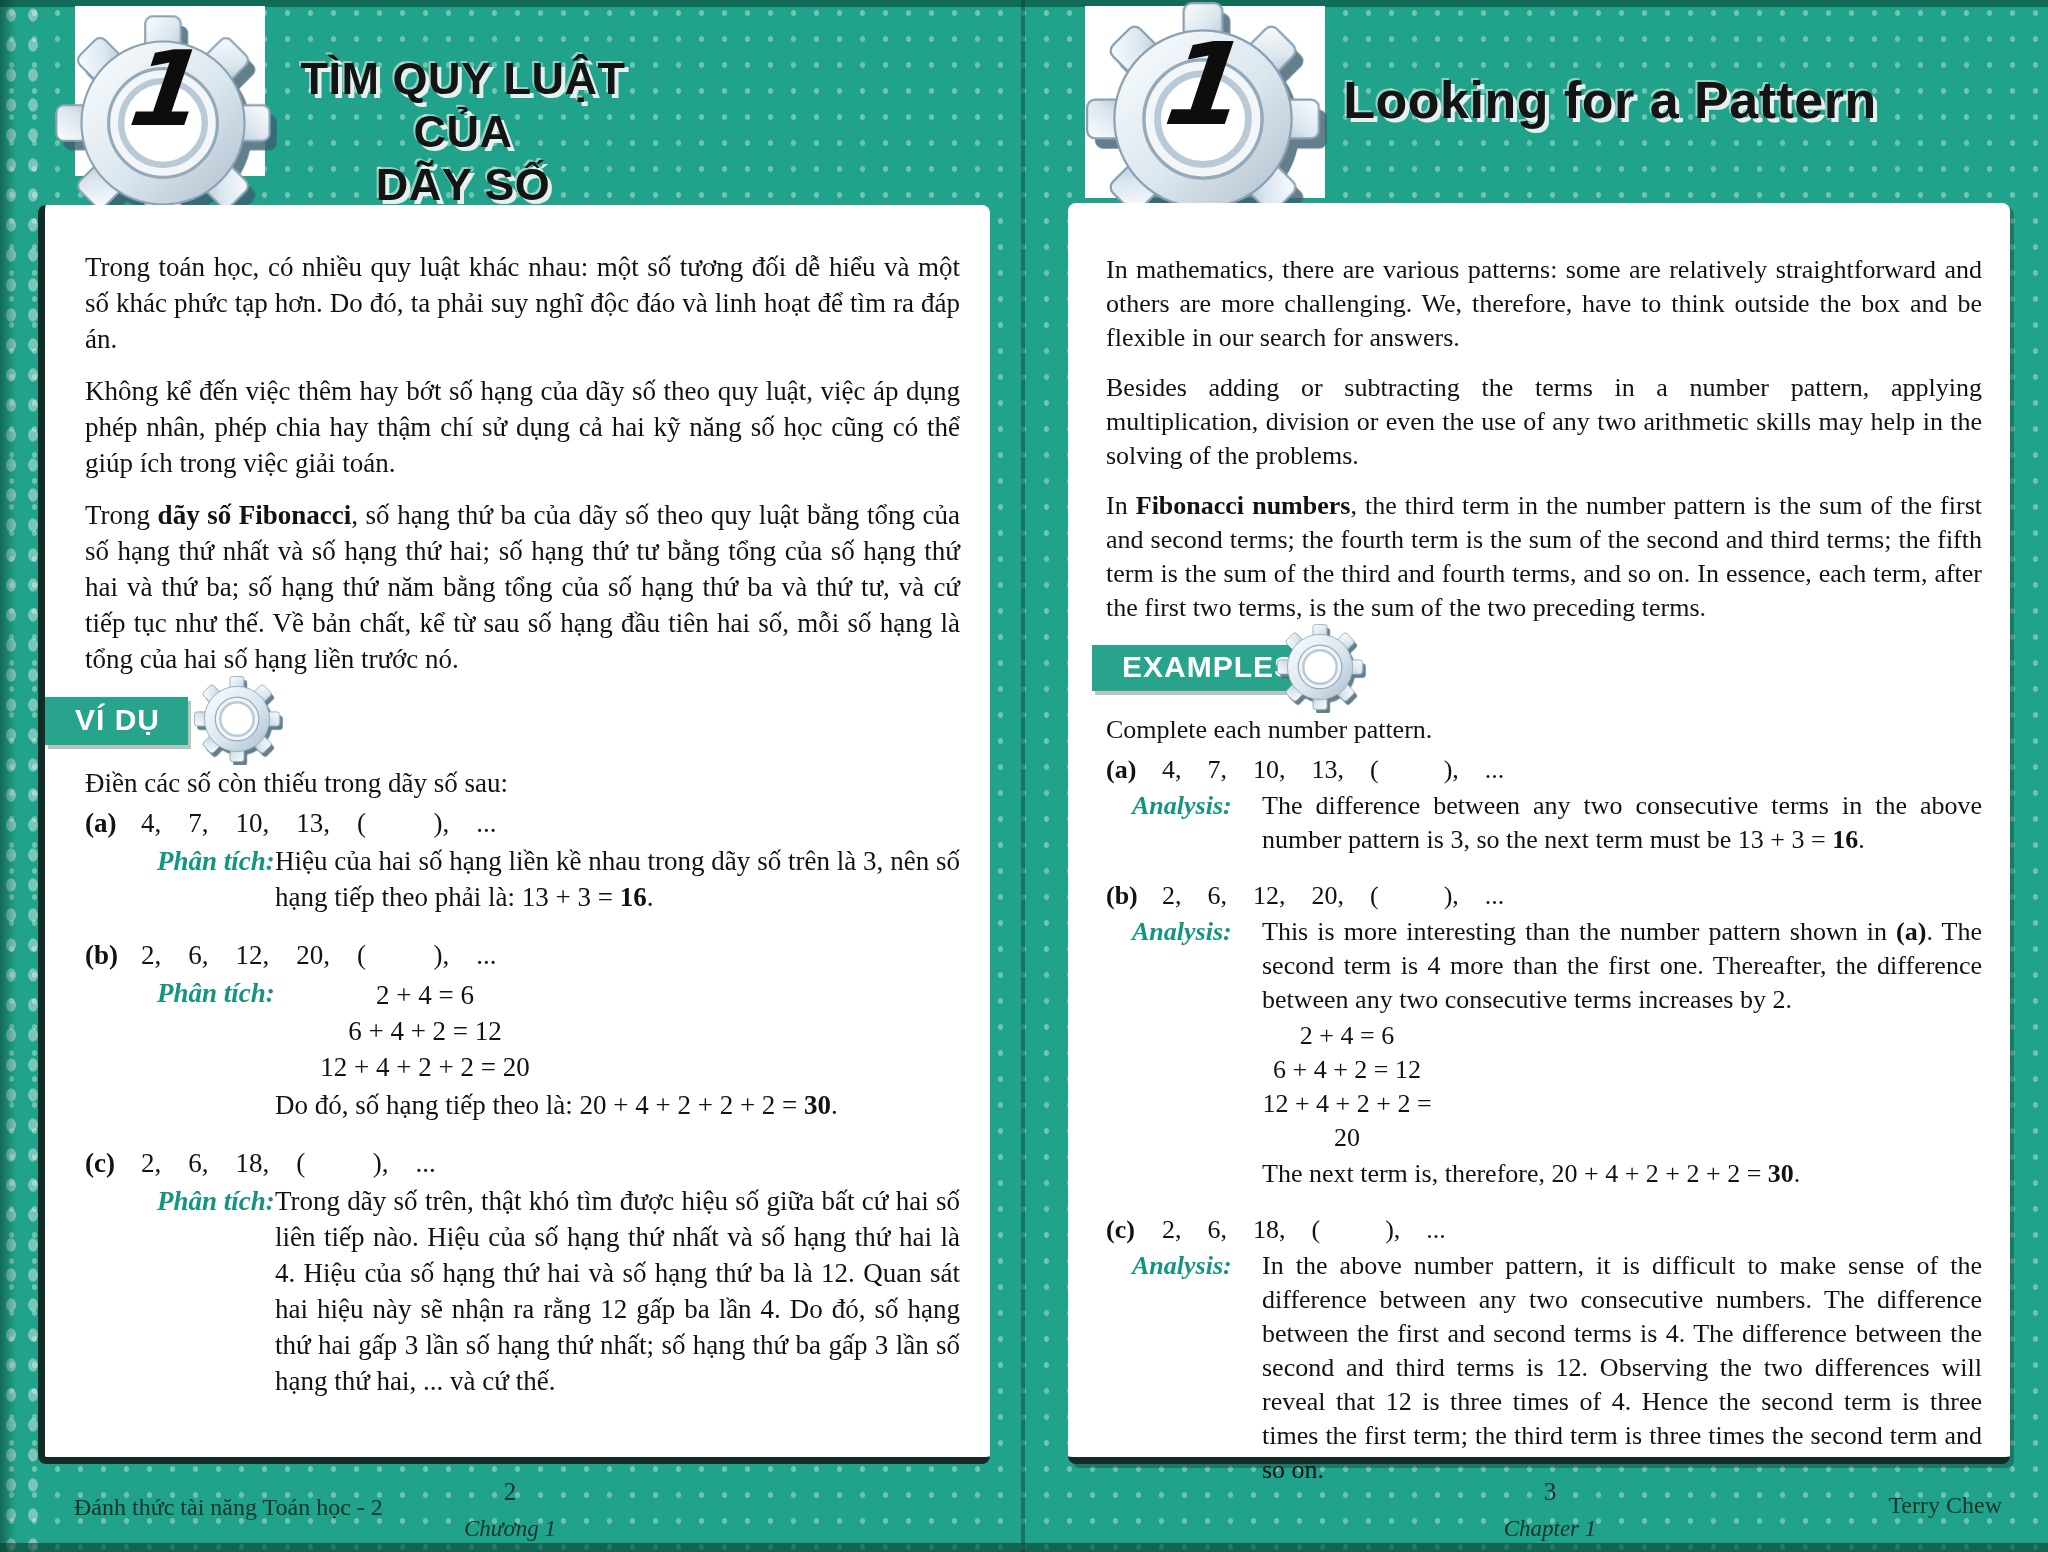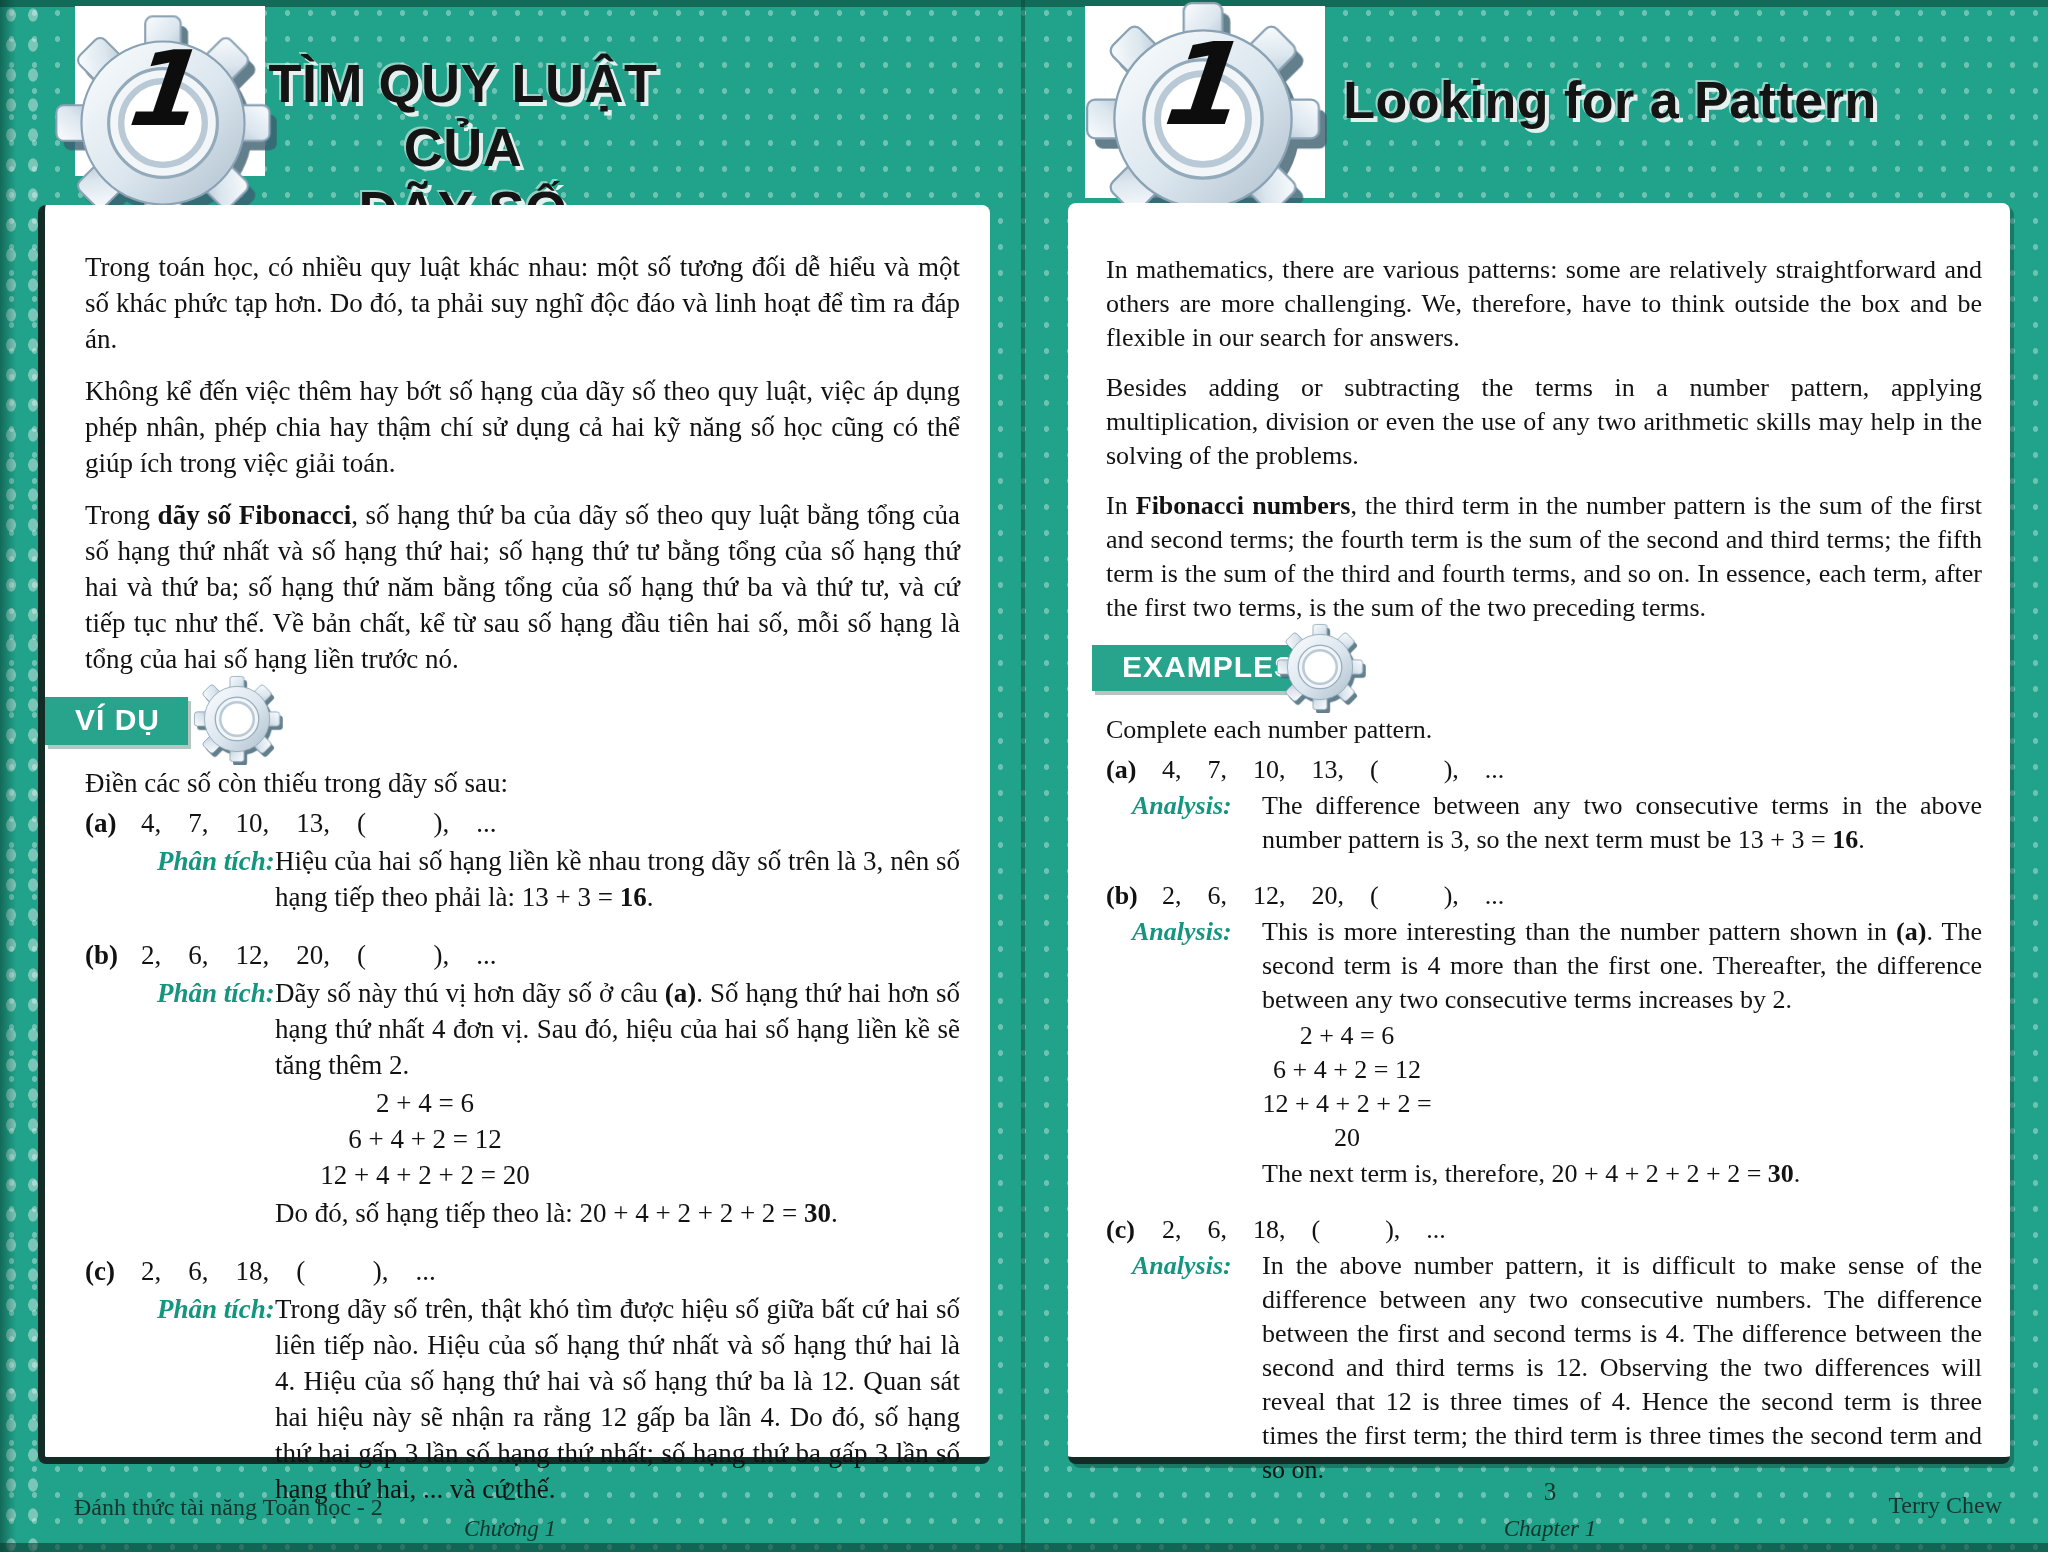--- a/index.html
+++ b/index.html
@@ -35,21 +35,21 @@
   #badge-right{left:1085px;top:6px;width:240px;height:192px;}
   .gear-big{position:absolute;}
   #gear-left{left:48px;top:8px;width:230px;height:230px;}
   #gear-right{left:1078px;top:-6px;width:250px;height:250px;}
   .chapter-num{position:absolute;font-family:"DejaVu Sans",sans-serif;font-weight:900;font-style:italic;
     color:#0d0d0d;transform:skewX(-8deg);}
   #num-left{left:118px;top:28px;width:100px;text-align:center;font-size:104px;}
   #num-right{left:1152px;top:18px;width:110px;text-align:center;font-size:114px;}
   .page-title{position:absolute;font-family:"Liberation Sans",sans-serif;font-weight:900;color:#141414;
     text-shadow:4px 4px 0 rgba(240,246,244,.95), -2px -2px 0 rgba(240,246,244,.55);letter-spacing:.5px;}
-  #title-left{left:248px;top:52px;width:430px;text-align:center;font-size:54px;line-height:1.18;}
+  #title-left{left:248px;top:52px;width:430px;text-align:center;font-size:45px;line-height:1.18;}
   #title-right{left:1330px;top:72px;width:560px;text-align:center;font-size:52px;line-height:1.1;}
 
   
   .section-head{position:relative;height:52px;margin:20px 0 16px -40px;}
   #card-right .section-head{margin-left:-14px;}
   .head-box{position:absolute;left:0;top:0;display:inline-block;background:#28a48c;color:#ffffff;
     font-family:"Liberation Sans",sans-serif;font-weight:800;font-size:30px;letter-spacing:1px;
     padding:5px 28px 7px 30px;box-shadow:3px 4px 0 rgba(15,60,50,.3);}
   .head-gear{position:absolute;top:-24px;width:92px;height:92px;}
   #card-left .head-gear{left:146px;}
@@ -170,21 +170,20 @@
       </div>
 
       <div class="ex">
         <div class="ex-row">
           <span class="ex-label">(b)</span>
           <span class="seq">2,    6,    12,    20,    (          ),    ...</span>
         </div>
         <div class="an-row">
           <span class="an-label">Phân tích:</span>
           <div class="an-text">
-            <div><span>Dãy số này thú vị hơn dãy số ở câu </span><span class="b">(a)</span><span>. Số hạng thứ hai hơn số hạng thứ nhất 4 đơn vị. Sau đó, hiệu của hai số hạng liền kề sẽ tăng thêm 2.</span></div>
             <div class="eqs">
               <div class="eq">2 + 4 = 6</div>
               <div class="eq">6 + 4 + 2 = 12</div>
               <div class="eq">12 + 4 + 2 + 2 = 20</div>
             </div>
             <div><span>Do đó, số hạng tiếp theo là: 20 + 4 + 2 + 2 + 2 = </span><span class="b">30</span><span>.</span></div>
           </div>
         </div>
       </div>
 

